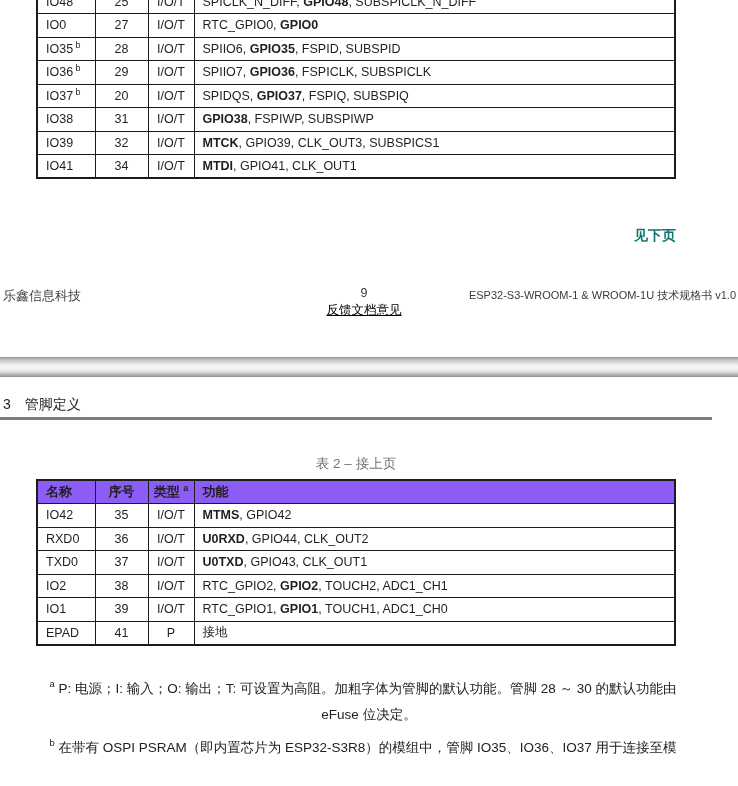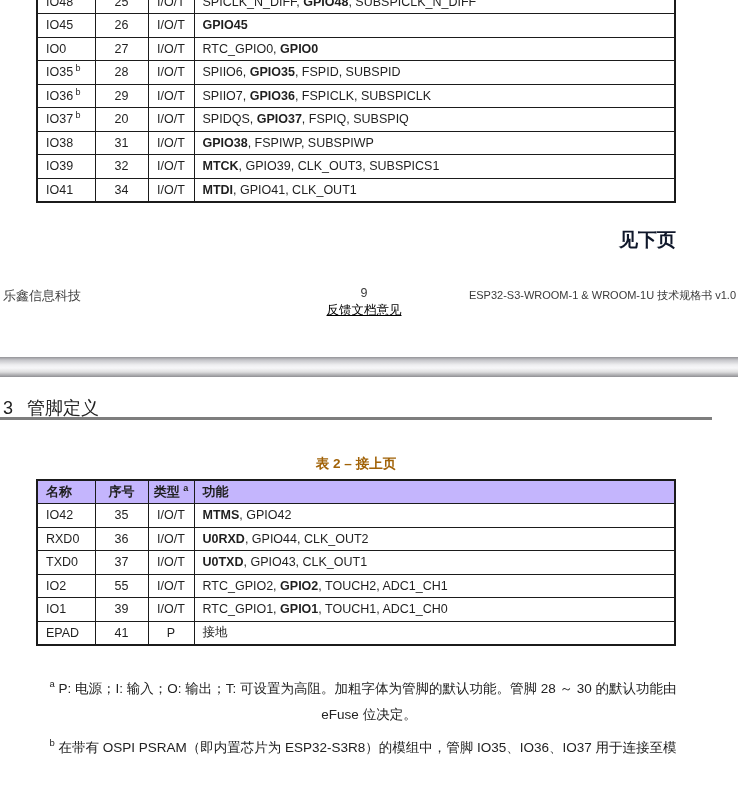--- a/index.html
+++ b/index.html
@@ -8,50 +8,50 @@
 
   
   .pin-table{border-collapse:collapse;table-layout:fixed;width:640px;
              border:2px solid #1b1b1b;font-size:12.5px;color:#1f1f1f;}
   .pin-table td,.pin-table th{border:1px solid #1b1b1b;height:23.5px;padding:0;
              box-sizing:border-box;white-space:nowrap;overflow:hidden;}
   .c-name{text-align:left;padding-left:8px !important;}
   .c-no,.c-type{text-align:center;}
   .c-func{text-align:left;padding-left:8px !important;}
   .pin-table sup{font-size:9px;line-height:0;}
-  .pin-table thead th{background:#c4b5fd;font-weight:bold;font-size:13px;}
+  .pin-table thead th{background:#8b5cf6;font-weight:bold;font-size:13px;}
   .pin-table thead .c-name,.pin-table thead .c-func{text-align:left;}
   .bold{font-weight:bold;}
 
   #t1wrap{position:absolute;left:36px;top:-11px;}
   #t2wrap{position:absolute;left:36px;top:479px;}
 
-  #see-next{position:absolute;right:62px;top:227px;font-weight:bold;font-size:19px;color:#0f172a;}
+  #see-next{position:absolute;right:62px;top:227px;font-weight:bold;font-size:14px;color:#0f766e;}
 
   
   #footer-company{position:absolute;left:3px;top:287px;font-size:13px;color:#404040;}
   #footer-page{position:absolute;left:314px;top:286px;width:100px;text-align:center;
                font-size:12.5px;color:#3a3a3a;}
   #footer-link{position:absolute;left:300px;top:302px;width:128px;text-align:center;
                font-size:12.5px;}
   #footer-link a{color:#000000;text-decoration:underline;cursor:pointer;}
   #footer-doc{position:absolute;right:2px;top:288px;font-size:11px;color:#3a3a3a;}
 
   
   #separator{position:absolute;left:0;top:357px;width:738px;height:20px;
      background:linear-gradient(180deg,#949498 0,#c6c6ca 3px,#efeff1 8px,
                 #f7f7f9 11px,#dededf 15px,#8f8f93 20px);}
 
   
-  #heading{position:absolute;left:3px;top:396px;font-size:18px;color:#222;}
+  #heading{position:absolute;left:3px;top:396px;font-size:14px;color:#222;}
   #heading .h-num{margin-right:14px;}
   #heading-rule{position:absolute;left:0;top:417px;width:712px;height:3px;background:#7e7e7e;}
 
   #caption{position:absolute;left:36px;top:455px;width:640px;text-align:center;
-           font-weight:bold;font-size:13.5px;color:#a16207;}
+           font-weight:normal;font-size:13.5px;color:#737373;}
 
   #footnotes{position:absolute;left:40px;top:671px;width:638px;font-size:13.5px;
              line-height:26px;color:#222;}
   .footnote{padding-left:12px;text-indent:-12px;margin:0 0 2px 8px;text-align:center;}
   .footnote sup{font-size:9.5px;}
 </style>
 </head>
 <body>
 
 <div id="page">
@@ -63,26 +63,20 @@
           <col style="width:53px">
           <col style="width:46px">
           <col>
         </colgroup>
       <tbody>
           <tr>
             <td class="c-name">IO48</td>
             <td class="c-no">25</td>
             <td class="c-type">I/O/T</td>
             <td class="c-func"><span>SPICLK_N_DIFF, </span><span class="bold">GPIO48</span><span>, SUBSPICLK_N_DIFF</span></td>
-          </tr>
-          <tr>
-            <td class="c-name">IO45</td>
-            <td class="c-no">26</td>
-            <td class="c-type">I/O/T</td>
-            <td class="c-func"><span class="bold">GPIO45</span></td>
           </tr>
           <tr>
             <td class="c-name">IO0</td>
             <td class="c-no">27</td>
             <td class="c-type">I/O/T</td>
             <td class="c-func"><span>RTC_GPIO0, </span><span class="bold">GPIO0</span></td>
           </tr>
           <tr>
             <td class="c-name">IO35<sup>&nbsp;b</sup></td>
             <td class="c-no">28</td>
@@ -171,21 +165,21 @@
             <td class="c-func"><span class="bold">U0RXD</span><span>, GPIO44, CLK_OUT2</span></td>
           </tr>
           <tr>
             <td class="c-name">TXD0</td>
             <td class="c-no">37</td>
             <td class="c-type">I/O/T</td>
             <td class="c-func"><span class="bold">U0TXD</span><span>, GPIO43, CLK_OUT1</span></td>
           </tr>
           <tr>
             <td class="c-name">IO2</td>
-            <td class="c-no">55</td>
+            <td class="c-no">38</td>
             <td class="c-type">I/O/T</td>
             <td class="c-func"><span>RTC_GPIO2, </span><span class="bold">GPIO2</span><span>, TOUCH2, ADC1_CH1</span></td>
           </tr>
           <tr>
             <td class="c-name">IO1</td>
             <td class="c-no">39</td>
             <td class="c-type">I/O/T</td>
             <td class="c-func"><span>RTC_GPIO1, </span><span class="bold">GPIO1</span><span>, TOUCH1, ADC1_CH0</span></td>
           </tr>
           <tr>

